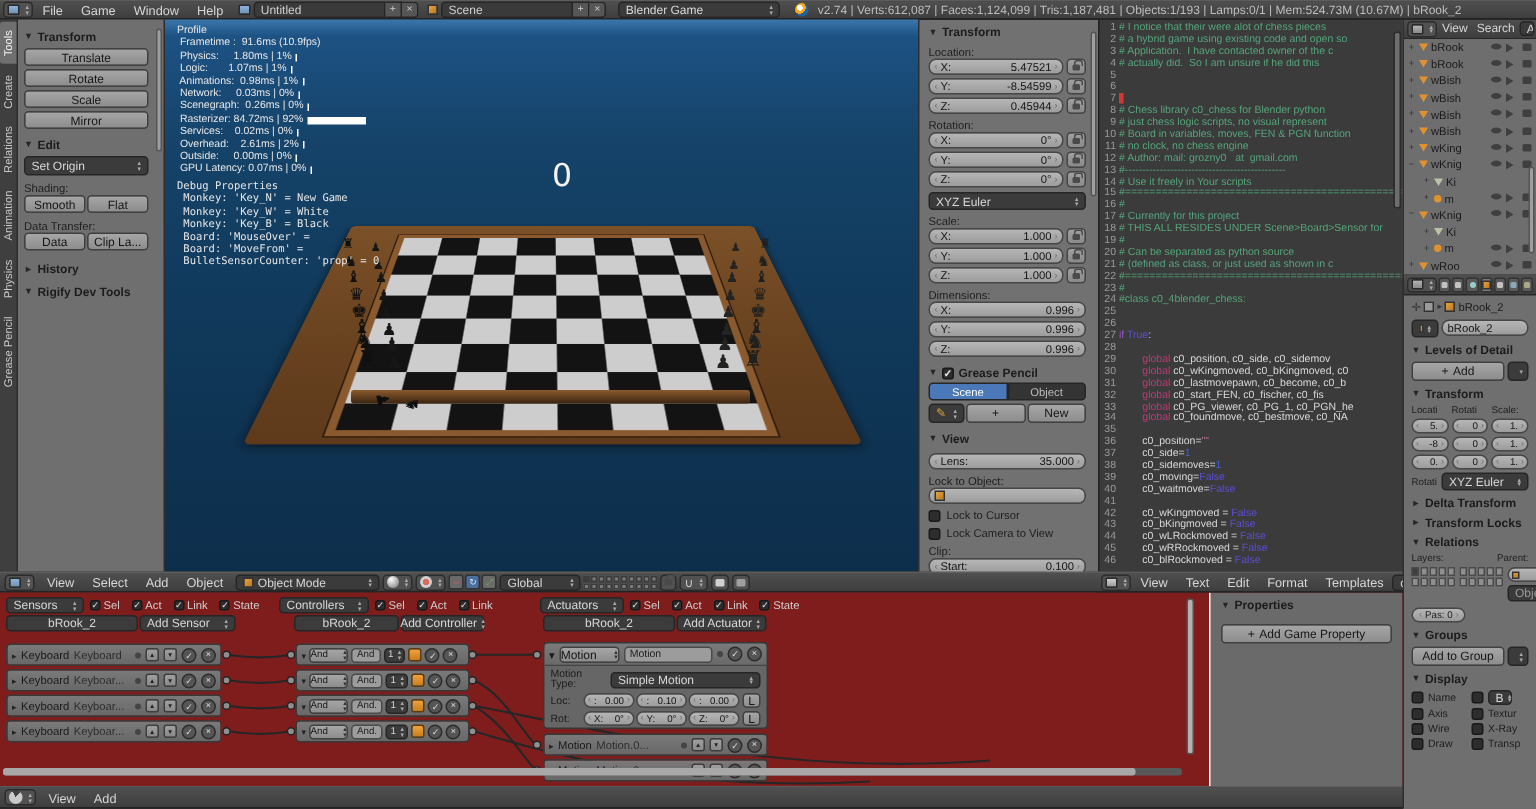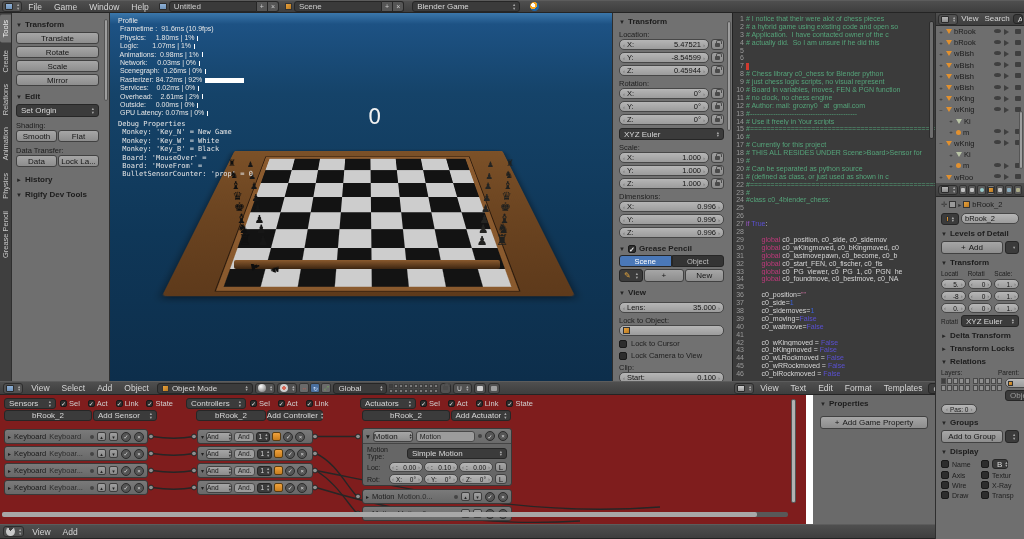--- a/index.html
+++ b/index.html
@@ -146,21 +146,21 @@
   .sqbtn{width:9px;height:9px;border-radius:2px;background:linear-gradient(#9f9f9f,#898989);border:1px solid #3e3e3e;color:#222;font-size:5px;display:flex;align-items:center;justify-content:center;flex:none;}
   .pin-ic{width:4px;height:4px;border-radius:50%;background:#444;}
   .orangesq{width:9px;height:9px;border-radius:2px;background:linear-gradient(#f0a23c,#c87d1e);border:1px solid #5a3c10;}
   .inset{background:#9c9c9c;border:1px solid #4a4a4a;border-radius:3px;padding:0 3px;height:11px;display:flex;align-items:center;font-size:7px;color:#222;}
   #mot-box{position:absolute;left:362px;top:33px;width:150px;height:58px;background:#666;border:1px solid #383838;border-radius:3px;}
   #mot-head{display:flex;align-items:center;gap:3px;height:15px;padding:0 3px;background:linear-gradient(#7a7a7a,#6a6a6a);border-bottom:1px solid #444;border-radius:3px 3px 0 0;font-size:7.5px;color:#1a1a1a;}
   .motrow{display:flex;align-items:center;gap:2px;padding:1px 4px;font-size:7px;color:#1b1b1b;}
   .motrow .lab{width:38px;flex:none;}
   .motrow .pfield{flex:1;height:10px;font-size:6.5px;padding:0 2px;}
   .lbtn{width:12px;height:10px;flex:none;}
-  #lg-sidepanel{position:absolute;left:806px;top:0;width:129px;height:129px;background:#6a6a6a;border-left:7px solid #ffffff;padding:4px 7px;}
+  #lg-sidepanel{position:absolute;left:806px;top:0;width:129px;height:129px;background:#6a6a6a;border-left:1px solid #ffffff;padding:4px 7px;}
   #lg-addprop{height:13px;margin-top:8px;display:flex;gap:3px;}
   #lg-vscroll{position:absolute;left:791px;top:4px;width:5px;height:104px;background:#b2b2b2;border-radius:2px;border:1px solid #555;}
   #lg-hscroll{position:absolute;left:2px;top:117px;width:786px;height:5px;background:#585858;border-radius:2px;}
   #lg-hscroll b{display:block;width:96%;height:100%;background:#a8a8a8;border-radius:2px;}
   #logic-footer{left:0;top:524px;width:935px;height:15px;gap:2px;padding:0 3px;}
   .pacman{width:9px;height:9px;border-radius:50%;background:conic-gradient(from 40deg,#c9c9c9 0 290deg,#3e3e3e 290deg 360deg);}
   #noodles{position:absolute;left:0;top:0;pointer-events:none;}
   .socket{fill:#8f8f8f;stroke:#222;stroke-width:1;}
 </style>
 </head>
@@ -190,20 +190,21 @@
       <span class="sel-btn">×</span>
     </div>
     <div class="ddark" style="margin-left:8px;height:11px;width:108px">
         <span>Blender Game</span>
         <span class="ud">
           <i>▴</i>
           <i>▾</i>
         </span>
       </div>
     <span class="blogo" style="margin-left:10px"></span>
+    <span id="tb-stats">v2.74 | Verts:612,087 | Faces:1,124,099 | Tris:1,187,481 | Objects:1/193 | Lamps:0/1 | Mem:524.73M (10.67M) | bRook_2</span>
   </div>
 
   <div id="tabs-col" class="abs">
       <div class="vtab active">Tools</div>
       <div class="vtab">Create</div>
       <div class="vtab">Relations</div>
       <div class="vtab">Animation</div>
       <div class="vtab">Physics</div>
       <div class="vtab">Grease Pencil</div>
     </div>
@@ -231,21 +232,21 @@
         </span>
       </div>
     <div class="nlab">Shading:</div>
     <div class="tsrow">
       <div class="btn">Smooth</div>
       <div class="btn">Flat</div>
     </div>
     <div class="nlab" style="margin-top:4px">Data Transfer:</div>
     <div class="tsrow">
       <div class="btn">Data</div>
-      <div class="btn">Lock La...</div>
+      <div class="btn">Clip La...</div>
     </div>
     <div class="ptitle" style="margin-top:8px">
         <span class="tri">►</span>
         <span>History</span>
       </div>
     <div class="ptitle" style="margin-top:6px">
         <span class="tri">▼</span>
         <span>Rigify Dev Tools</span>
       </div>
     <div id="ts-scroll"></div>

